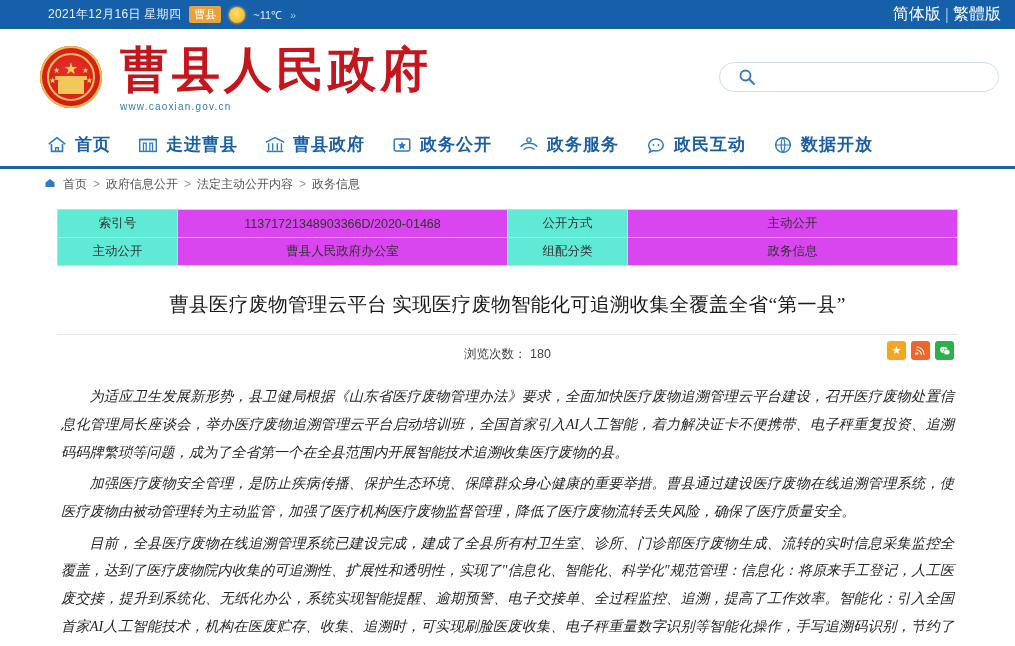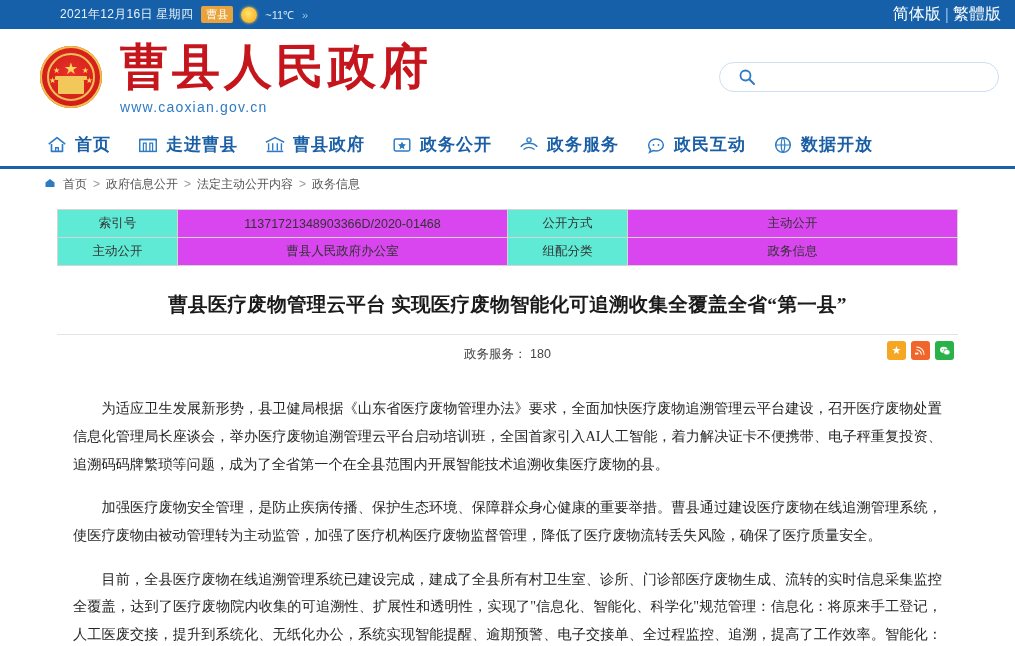--- a/index.html
+++ b/index.html
@@ -14,21 +14,21 @@
   }
 
   
   .topbar {
     height: 29px;
     background: #1560a8;
     color: #ffffff;
     display: flex;
     align-items: center;
     font-size: 12px;
-    padding: 0 14px 0 16px;
+    padding: 0 14px 0 4px;
   }
   .topbar-left {
     display: flex;
     align-items: center;
     gap: 8px;
     margin-left: 44px;
   }
   .topbar-date { font-size: 12px; color: #eaf2fa; letter-spacing: .3px; }
   .weather-city {
     background: #e8a33d;
@@ -119,21 +119,21 @@
   .site-title-wrap { margin-left: 18px; }
   .site-title {
     font-family: "Liberation Serif", serif;
     font-size: 48px;
     font-weight: bold;
     color: #c4161c;
     letter-spacing: 4px;
     line-height: 1.15;
   }
   .site-url {
-    font-size: 14px;
+    font-size: 10px;
     color: #2e7bc4;
     letter-spacing: 1.2px;
     margin-top: 4px;
     font-family: "Liberation Sans", sans-serif;
   }
 
   .search-box {
     margin-left: auto;
     width: 280px; height: 30px;
     border: 1px solid #cddff0;
@@ -216,21 +216,21 @@
     text-align: center;
     color: #333;
     padding: 2px 4px;
   }
   table.meta td.k { background: #5eead4; width: 120px; }
   table.meta td.v { background: #d946ef; }
 
   .art-title {
     text-align: center;
     font-size: 19.5px;
-    font-weight: bold;
+    font-weight: normal;
     color: #1a1a1a;
     font-family: "Liberation Serif", serif;
     padding: 26px 10px 16px 10px;
     line-height: 1.35;
     letter-spacing: .3px;
   }
   .sub-line {
     border-bottom: 1px solid #e3e3e3;
   }
   .art-meta {
@@ -265,21 +265,21 @@
   .sh-wx   { background: #2ab24a; }
 
   .body-text {
     font-size: 14.2px;
     line-height: 1.95;
     color: #262626;
     font-family: "Liberation Serif", serif;
     text-align: justify;
     padding-top: 10px;
   }
-  .body-text p { margin: 16px; text-indent: 2em; }
+  .body-text p { margin: 4px; text-indent: 2em; font-style: italic; }
 </style>
 </head>
 <body>
 
 <div class="topbar" data-interactable="false">
   <div class="topbar-left" data-interactable="false">
     <span class="topbar-date" data-interactable="false">2021年12月16日 星期四</span>
     <span class="weather-city" data-interactable="false">曹县</span>
     <span class="sun" data-interactable="false"></span>
     <span class="weather-temp" data-interactable="false">~11℃</span>
@@ -429,21 +429,21 @@
     </tr>
   </tbody>
     </table>
 
   <div class="art-title" data-interactable="false">曹县医疗废物管理云平台 实现医疗废物智能化可追溯收集全覆盖全省“第一县”</div>
 
   <div class="sub-line" data-interactable="false"></div>
 
   <div class="art-meta" data-interactable="false">
     <span data-interactable="false">
-      <span data-interactable="false">政务服务：</span>
+      <span data-interactable="false">浏览次数：</span>
       <span data-interactable="false">180</span>
     </span>
     <span class="share" data-interactable="false">
       <span class="sh-star" data-interactable="true">★</span>
       <span class="sh-rss" data-interactable="true">
         <svg width="11" height="11" viewBox="0 0 16 16">
             <path d="M3 12.5a1.6 1.6 0 1 0 0 .1z" fill="#fff"></path>
             <circle cx="3.6" cy="12.4" r="1.5" fill="#fff"></circle>
             <path d="M2 7.5a6.5 6.5 0 0 1 6.5 6.5H10A8 8 0 0 0 2 6z" fill="#fff"></path>
             <path d="M2 3.5A10.5 10.5 0 0 1 12.5 14H14A12 12 0 0 0 2 2z" fill="#fff"></path>

